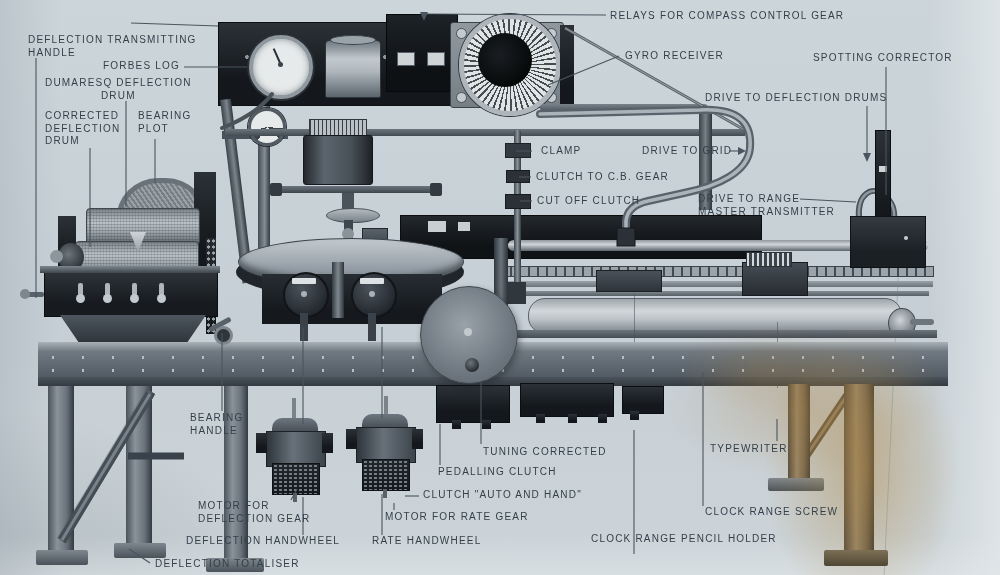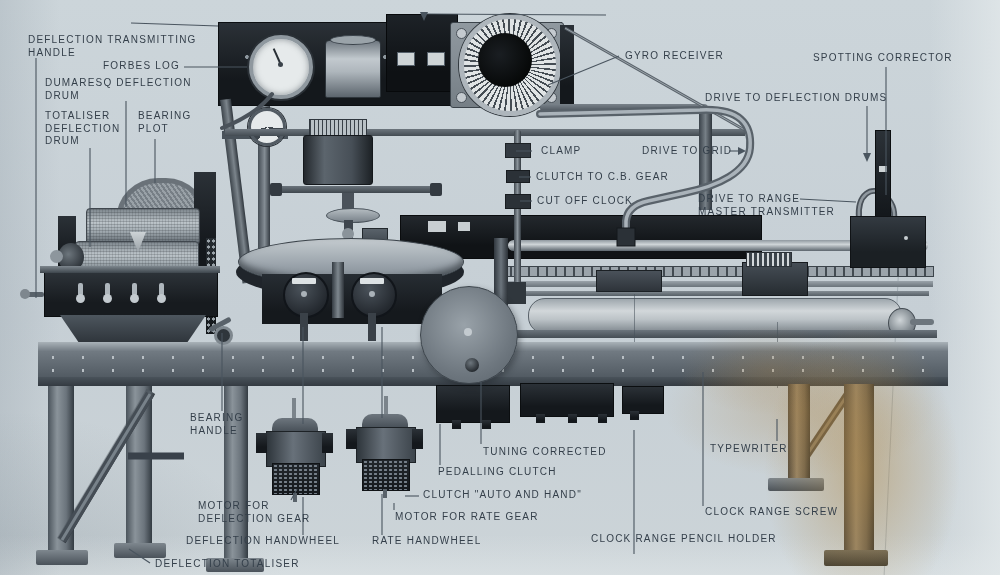--- a/index.html
+++ b/index.html
@@ -274,44 +274,45 @@
     <line x1="440" y1="424" x2="440" y2="465"></line>
     <line x1="481" y1="382" x2="481" y2="444"></line>
     <line x1="634" y1="430" x2="634" y2="554"></line>
     <line x1="703" y1="372" x2="703" y2="506"></line>
     <line x1="777" y1="419" x2="777" y2="441"></line>
   </svg>
 
   <div class="lbl" style="left:28px;top:34px;">DEFLECTION TRANSMITTING
 HANDLE</div>
   <div class="lbl" style="left:103px;top:60px;">FORBES LOG</div>
-  <div class="lbl" style="left:45px;top:77px;">DUMARESQ DEFLECTION
+  <div class="lbl" style="left:45px;top:77px;text-align:center;">DUMARESQ DEFLECTION
 DRUM</div>
-  <div class="lbl" style="left:45px;top:110px;">TOTALISER
+  <div class="lbl" style="left:45px;top:110px;">CORRECTED
 DEFLECTION
 DRUM</div>
   <div class="lbl" style="left:138px;top:110px;">BEARING
 PLOT</div>
+  <div class="lbl" style="left:610px;top:10px;">RELAYS FOR COMPASS CONTROL GEAR</div>
   <div class="lbl" style="left:625px;top:50px;">GYRO RECEIVER</div>
   <div class="lbl" style="left:813px;top:52px;">SPOTTING CORRECTOR</div>
   <div class="lbl" style="left:705px;top:92px;">DRIVE TO DEFLECTION DRUMS</div>
   <div class="lbl" style="left:541px;top:145px;">CLAMP</div>
   <div class="lbl" style="left:642px;top:145px;">DRIVE TO GRID</div>
   <div class="lbl" style="left:536px;top:171px;">CLUTCH TO C.B. GEAR</div>
-  <div class="lbl" style="left:537px;top:195px;">CUT OFF CLOCK</div>
+  <div class="lbl" style="left:537px;top:195px;">CUT OFF CLUTCH</div>
   <div class="lbl" style="left:698px;top:193px;">DRIVE TO RANGE
 MASTER TRANSMITTER</div>
   <div class="lbl" style="left:190px;top:412px;">BEARING
 HANDLE</div>
   <div class="lbl" style="left:483px;top:446px;">TUNING CORRECTED</div>
   <div class="lbl" style="left:710px;top:443px;">TYPEWRITER</div>
   <div class="lbl" style="left:438px;top:466px;">PEDALLING CLUTCH</div>
   <div class="lbl" style="left:423px;top:489px;">CLUTCH "AUTO AND HAND"</div>
   <div class="lbl" style="left:198px;top:500px;">MOTOR FOR
 DEFLECTION GEAR</div>
-  <div class="lbl" style="left:395px;top:511px;text-align:right;">MOTOR FOR RATE GEAR</div>
+  <div class="lbl" style="left:385px;top:511px;text-align:right;">MOTOR FOR RATE GEAR</div>
   <div class="lbl" style="left:705px;top:506px;">CLOCK RANGE SCREW</div>
   <div class="lbl" style="left:186px;top:535px;">DEFLECTION HANDWHEEL</div>
   <div class="lbl" style="left:372px;top:535px;">RATE HANDWHEEL</div>
   <div class="lbl" style="left:591px;top:533px;">CLOCK RANGE PENCIL HOLDER</div>
   <div class="lbl" style="left:155px;top:558px;">DEFLECTION TOTALISER</div>
 
 </div>
 
 </body></html>

